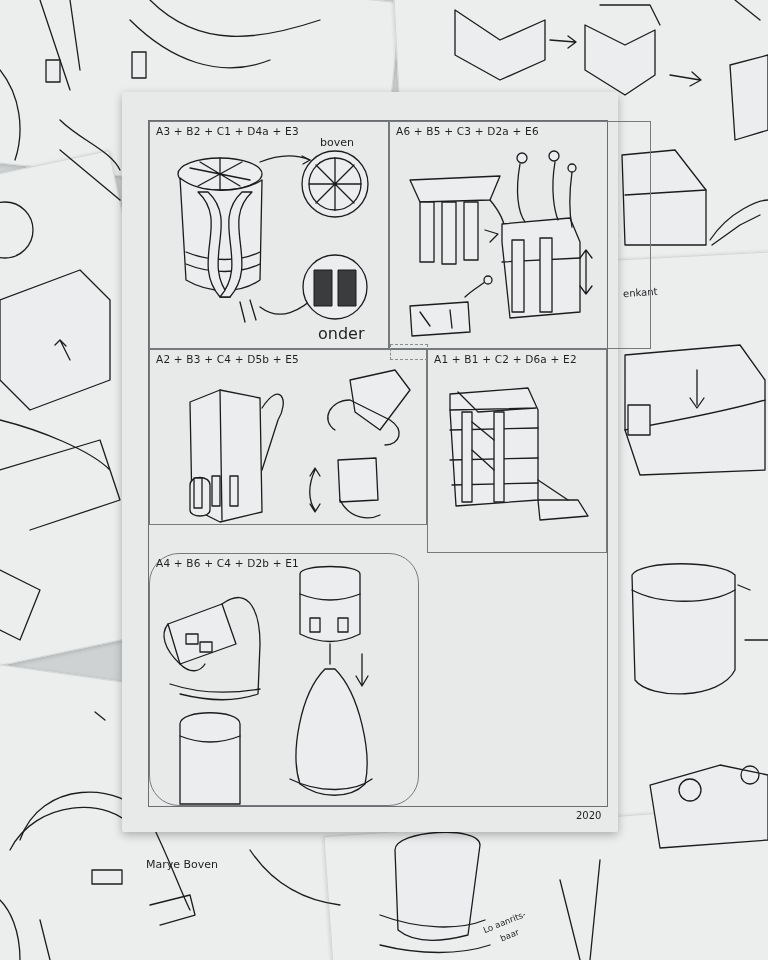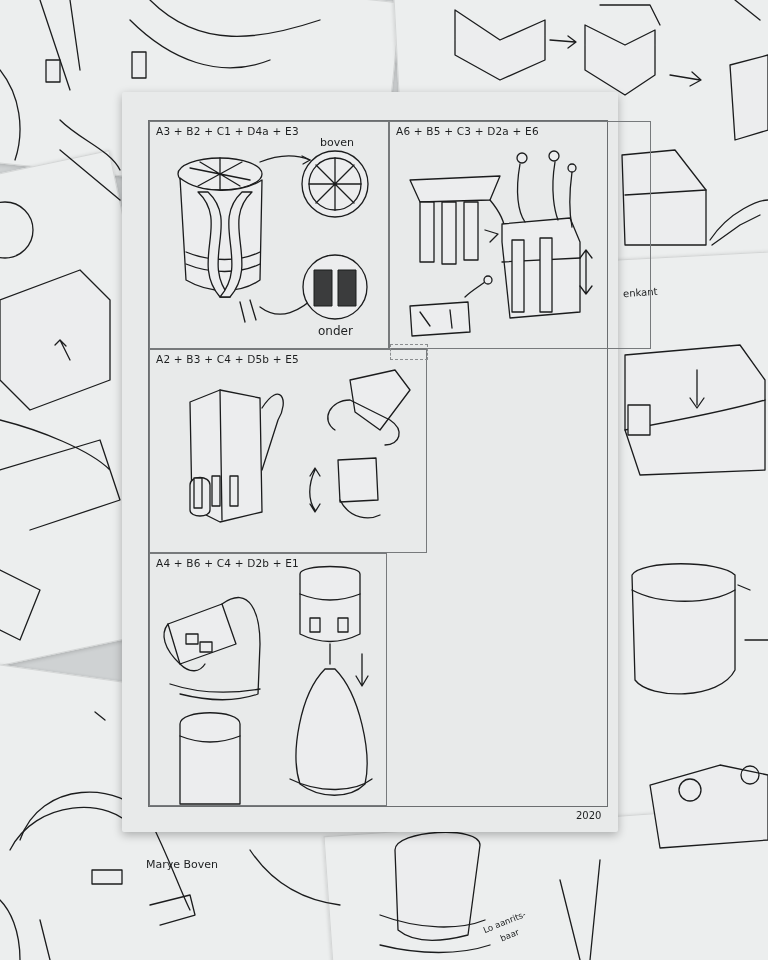--- a/index.html
+++ b/index.html
@@ -101,21 +101,21 @@
         <path class="ln" d="M160 170 L172 168 L168 178"></path>
         <path class="ln" d="M110 40 C130 32 145 32 160 38"></path>
         <path class="ln" d="M152 34 L160 38 L153 42"></path>
         <circle class="lf" cx="185" cy="62" r="33"></circle>
         <circle class="ln" cx="185" cy="62" r="26"></circle>
         <path class="ln" d="M185 36 L185 88 M159 62 L211 62 M166 43 L204 81 M204 43 L166 81"></path>
         <circle class="lf" cx="185" cy="165" r="32"></circle>
         <path class="dk" d="M164 148 h18 v36 h-18z M188 148 h18 v36 h-18z" style="fill:#3b3c3d"></path>
       </svg>
       <span class="hand" style="left:170px;top:14px;font-size:11px;">boven</span>
-      <span class="hand" style="left:168px;top:202px;font-size:12px;text-align:right;">onder</span>
+      <span class="hand" style="left:168px;top:202px;font-size:16px;text-align:right;">onder</span>
     </div>
 
     <div class="panel" style="left:240px;top:0;width:262px;height:228px;">
       <span class="formula">A6 + B5 + C3 + D2a + E6</span>
       <svg width="218" height="228" style="position:absolute;left:0;top:0;">
         <path class="lf" d="M20 58 L110 54 L100 78 L30 80 Z"></path>
         <path class="lf" d="M30 80 h14 v60 h-14z M52 80 h14 v62 h-14z M74 80 h14 v58 h-14z"></path>
         <path class="ln" d="M100 78 C110 90 115 100 115 110"></path>
         <path class="ln" d="M95 108 L108 112 L100 120"></path>
         <path class="lf" d="M112 102 L180 96 L190 120 L190 190 L120 196 L112 120 Z"></path>
@@ -126,39 +126,51 @@
         <circle class="lf" cx="164" cy="34" r="5"></circle>
         <circle class="lf" cx="182" cy="46" r="4"></circle>
         <path class="ln" d="M196 130 L196 170 M190 136 L196 128 L202 136 M190 164 L196 172 L202 164"></path>
         <path class="lf" d="M20 184 L78 180 L80 210 L22 214 Z"></path>
         <path class="ln" d="M30 190 L40 204 M60 188 L62 206"></path>
         <path class="ln" d="M75 175 C80 170 88 165 95 160"></path>
         <circle class="lf" cx="98" cy="158" r="4"></circle>
       </svg>
     </div>
 
-    <div class="panel" style="left:0;top:228px;width:278px;height:204px;">
+    <div class="panel" style="left:0;top:228px;width:278px;height:176px;">
       <span class="formula">A2 + B3 + C4 + D5b + E5</span>
       <svg width="278" height="204" style="position:absolute;left:0;top:0;">
         <path class="lf" d="M40 52 L70 40 L110 48 L112 162 L70 172 L42 158 Z"></path>
         <path class="ln" d="M70 40 L72 170"></path>
         <path class="ln" d="M112 58 C130 30 140 50 128 70 L112 120"></path>
         <path class="lf" d="M40 135 C40 125 60 125 60 135 L60 160 C60 168 40 168 40 160 Z"></path>
         <path class="lf" d="M44 128 h8 v30 h-8z M62 126 h8 v30 h-8z M80 126 h8 v30 h-8z"></path>
         <path class="lf" d="M200 30 L245 20 L260 40 L230 80 L205 62 Z"></path>
         <path class="ln" d="M185 80 C170 70 180 50 200 50 L240 70 C255 80 250 95 235 95"></path>
         <path class="lf" d="M188 110 L226 108 L228 150 L190 152 Z"></path>
         <path class="ln" d="M190 150 C200 170 220 170 230 165"></path>
         <path class="ln" d="M165 120 C158 135 158 150 165 160 M160 126 L165 118 L170 126 M160 154 L165 162 L170 154"></path>
       </svg>
       <div class="dash" style="left:240px;top:-6px;width:36px;height:14px;"></div>
     </div>
 
+    <div class="panel" style="left:278px;top:228px;width:180px;height:204px;">
+      <span class="formula">A1 + B1 + C2 + D6a + E2</span>
+      <svg width="180" height="204" style="position:absolute;left:0;top:0;">
+        <path class="lf" d="M22 44 L100 38 L110 60 L110 150 L28 156 L22 60 Z"></path>
+        <path class="ln" d="M30 42 L50 62 L108 58 M22 60 L108 58"></path>
+        <path class="ln" d="M22 80 L110 78 M22 110 L110 108 M24 135 L110 133"></path>
+        <path class="lf" d="M34 62 h10 v90 h-10z M66 62 h10 v90 h-10z"></path>
+        <path class="ln" d="M44 72 L66 90 M44 100 L66 120"></path>
+        <path class="lf" d="M110 150 L150 150 L160 166 L112 170 Z"></path>
+        <path class="ln" d="M110 130 L140 150"></path>
+      </svg>
+    </div>
 
-    <div class="panel" style="left:0;top:432px;width:238px;height:253px;">
+    <div class="panel" style="left:0;top:432px;width:270px;height:253px;border-radius:30px;">
       <span class="formula">A4 + B6 + C4 + D2b + E1</span>
       <svg width="227" height="253" style="position:absolute;left:0;top:0;">
         <path class="lf" d="M18 70 L72 50 L86 90 L30 110 Z"></path>
         <path class="ln" d="M30 110 C40 120 50 118 55 110 M18 70 C10 80 14 95 30 110"></path>
         <path class="lf" d="M36 80 h12 v10 h-12z M50 88 h12 v10 h-12z"></path>
         <path class="ln" d="M72 50 C100 30 110 60 110 90 L108 140 C80 150 50 145 30 140"></path>
         <path class="ln" d="M20 130 C50 140 80 140 110 135"></path>
         <path class="lf" d="M30 170 C30 155 90 155 90 170 L90 250 L30 250 Z"></path>
         <path class="ln" d="M30 182 C50 190 70 190 90 182"></path>
         <path class="lf" d="M150 20 C150 10 210 10 210 20 L210 80 C190 90 170 90 150 80 Z"></path>

